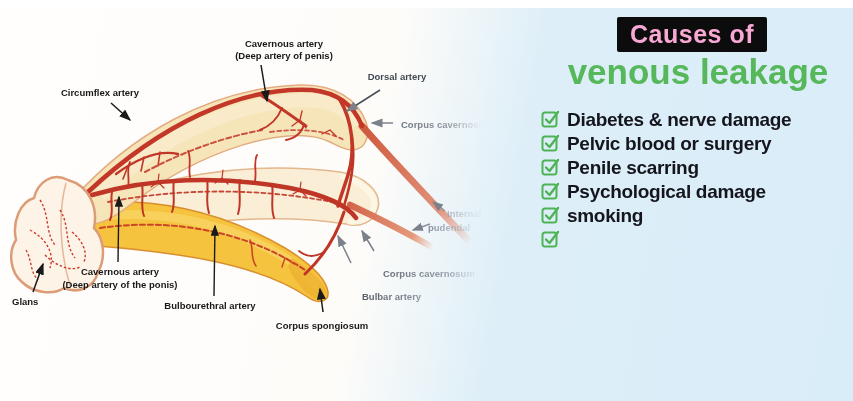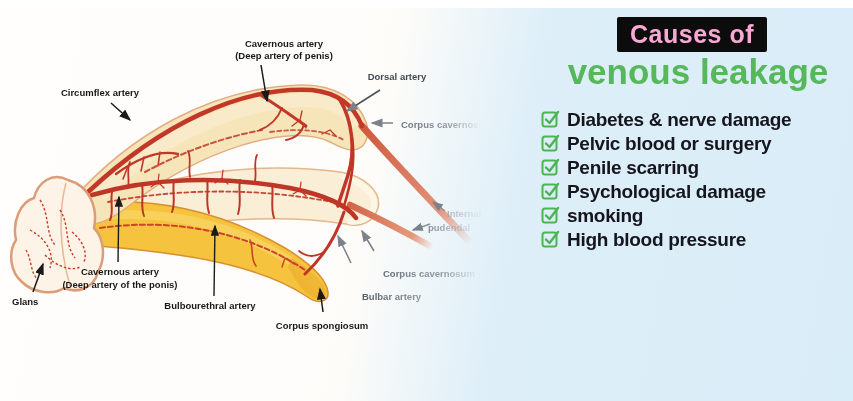--- a/index.html
+++ b/index.html
@@ -220,16 +220,15 @@
           <rect x="1.5" y="3.5" width="14" height="14" rx="2.5" fill="none" stroke="#4db354" stroke-width="2"></rect>
           <path d="M 5,10.5 L 8.5,14 L 17,3" fill="none" stroke="#4db354" stroke-width="2.4" stroke-linecap="round" stroke-linejoin="round"></path>
         </svg>
       <span class="txt">smoking</span>
     </div>
     <div class="cause-row">
       <svg class="check-ic" width="19" height="19" viewBox="0 0 19 19">
           <rect x="1.5" y="3.5" width="14" height="14" rx="2.5" fill="none" stroke="#4db354" stroke-width="2"></rect>
           <path d="M 5,10.5 L 8.5,14 L 17,3" fill="none" stroke="#4db354" stroke-width="2.4" stroke-linecap="round" stroke-linejoin="round"></path>
         </svg>
-      <span class="txt">High blood pressure</span>
     </div>
   </div>
 </div>
 
 </body></html>

